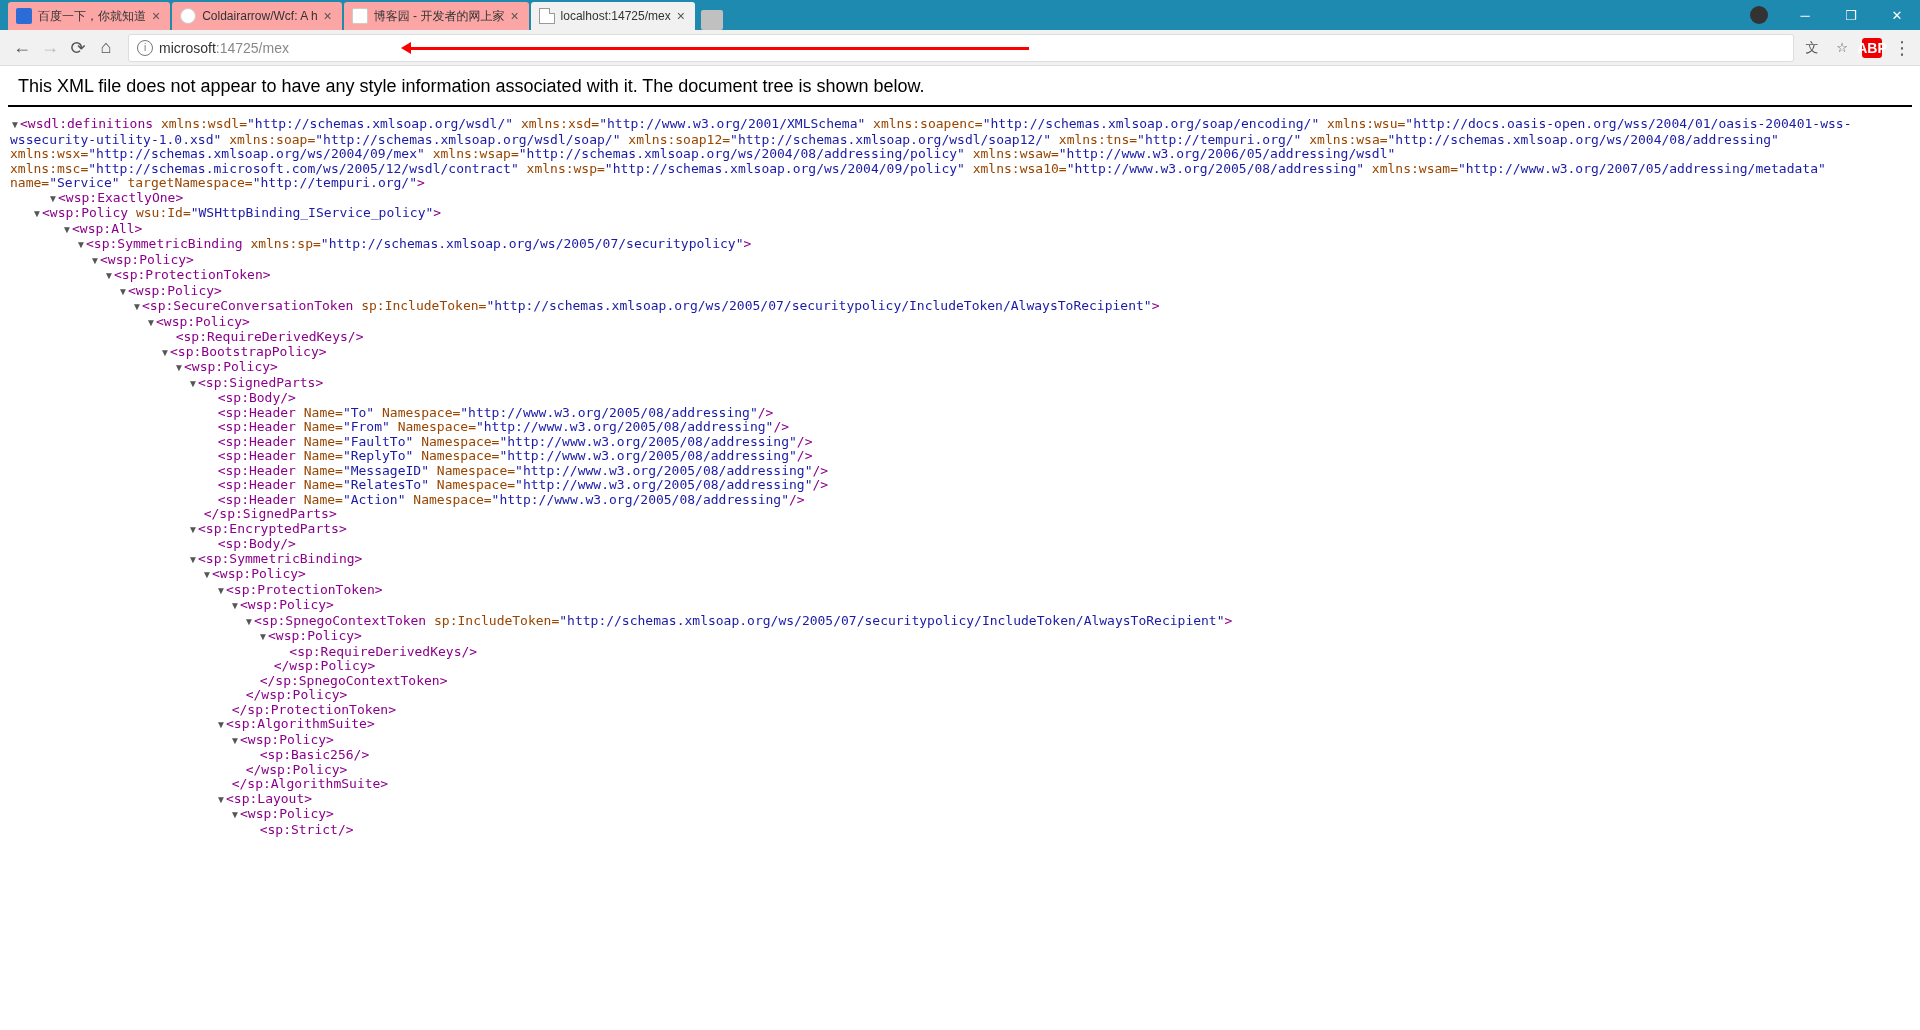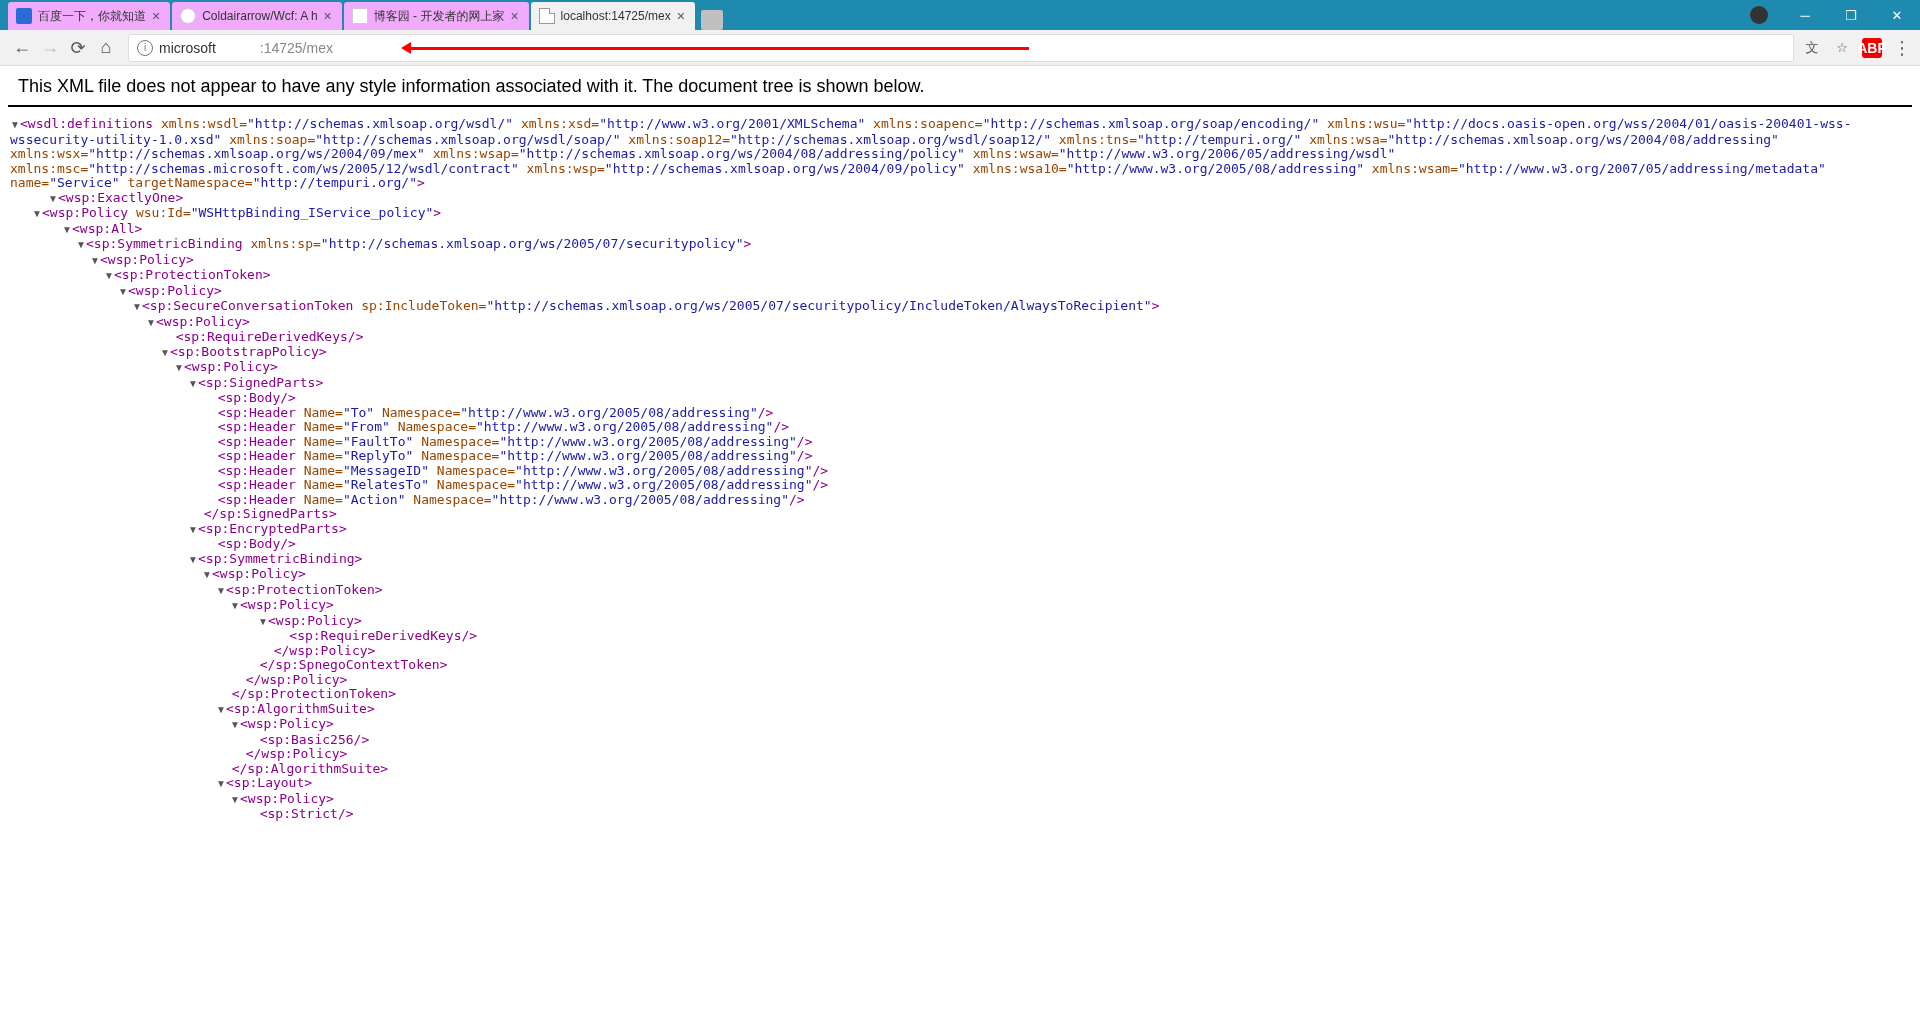--- a/index.html
+++ b/index.html
@@ -1,35 +1,35 @@
 <!DOCTYPE html>
 <html><head>
 <meta charset="utf-8">
 <style>
 * { box-sizing: border-box; margin: 0; padding: 0; }
 body { font-family: "Segoe UI", Arial, sans-serif; font-size: 13px; background: #fff; overflow-x: hidden; }
 .titlebar { height: 30px; background: #1e8ab0; display: flex; align-items: flex-end; }
 .tabs { display: flex; height: 30px; align-items: flex-end; padding-left: 8px; }
-.tab { background: #f0abfc; height: 28px; display: flex; align-items: center; padding: 0 10px 0 8px; margin-right: 2px; font-size: 12px; max-width: 190px; position: relative; border-top-left-radius: 3px; border-top-right-radius: 3px; }
+.tab { background: #fca5a5; height: 28px; display: flex; align-items: center; padding: 0 10px 0 8px; margin-right: 2px; font-size: 12px; max-width: 190px; position: relative; border-top-left-radius: 3px; border-top-right-radius: 3px; }
 .tab.active { background: #f1f1f1; }
 .tab .favicon { width: 16px; height: 16px; margin-right: 6px; flex-shrink: 0; }
 .tab .label { white-space: nowrap; overflow: hidden; text-overflow: ellipsis; flex: 1; color: #333; }
 .tab .close { margin-left: 6px; color: #555; font-size: 14px; cursor: pointer; }
 .newtab { width: 22px; height: 20px; background: #c0c0c0; margin-left: 4px; border-radius: 2px; }
 .windowctl { margin-left: auto; display: flex; align-items: center; height: 30px; }
 .windowctl .wbtn { width: 46px; height: 30px; display: flex; align-items: center; justify-content: center; color: #fff; }
 .windowctl .userbtn { width: 46px; height: 30px; display: flex; align-items: center; justify-content: center; }
 .userglyph { width: 18px; height: 18px; background: #333; border-radius: 50%; position: relative; }
 .toolbar { height: 36px; background: #f1f1f1; display: flex; align-items: center; padding: 0 8px; border-bottom: 1px solid #ddd; }
 .navbtn { width: 28px; height: 28px; display: flex; align-items: center; justify-content: center; color: #555; font-size: 18px; cursor: pointer; }
 .navbtn.disabled { color: #bbb; }
 .addrbar { flex: 1; height: 28px; background: #fff; border: 1px solid #ddd; border-radius: 3px; margin: 0 8px; display: flex; align-items: center; padding: 0 8px; position: relative; }
 .infoicon { width: 16px; height: 16px; border: 1px solid #777; border-radius: 50%; display: flex; align-items: center; justify-content: center; font-size: 10px; color: #777; margin-right: 6px; }
 .url-host { color: #333; font-size: 14px; }
-.url-rest { color: #888; font-size: 14px; margin-left: 44px; }
+.url-rest { color: #888; font-size: 14px; }
 .redarrow { position: absolute; left: 280px; top: 12px; height: 3px; width: 620px; background: #ff0000; }
 .redarrow::before { content:''; position:absolute; left:-8px; top:-5px; border-right:10px solid #ff0000; border-top:6px solid transparent; border-bottom:6px solid transparent; }
 .righticons { display: flex; align-items: center; gap: 10px; }
 .ricon { width: 20px; height: 20px; display:flex; align-items:center; justify-content:center; color:#555; }
 .abp { width: 20px; height: 20px; background: #e00; color: #fff; border-radius: 3px; font-size: 14px; font-weight: bold; display:flex; align-items:center; justify-content:center; }
 .menudots { font-size: 18px; color: #555; }
 .notice { font-family: Arial, sans-serif; font-size: 18px; padding: 10px 10px 8px 10px; border-bottom: 2px solid #000; margin: 0 8px; }
 .xmltree { font-family: Consolas, Monaco, monospace; font-size: 13px; line-height: 14.5px; padding: 10px 10px 20px 10px; white-space: normal; }
 .xmltree .line { display: block; }
 .t { color: #555; cursor: pointer; font-family: Arial; font-size: 10px; display:inline-block; width:10px; text-align:center; }
@@ -142,20 +142,21 @@
 <span class="line ind13">&nbsp;&nbsp;<span class="tag">&lt;sp:Header </span><span class="attr">Name=</span><span class="val">"MessageID"</span><span class="attr"> Namespace=</span><span class="val">"http://www.w3.org/2005/08/addressing"</span><span class="tag">/&gt;</span></span>
 <span class="line ind13">&nbsp;&nbsp;<span class="tag">&lt;sp:Header </span><span class="attr">Name=</span><span class="val">"RelatesTo"</span><span class="attr"> Namespace=</span><span class="val">"http://www.w3.org/2005/08/addressing"</span><span class="tag">/&gt;</span></span>
 <span class="line ind13">&nbsp;&nbsp;<span class="tag">&lt;sp:Header </span><span class="attr">Name=</span><span class="val">"Action"</span><span class="attr"> Namespace=</span><span class="val">"http://www.w3.org/2005/08/addressing"</span><span class="tag">/&gt;</span></span>
 <span class="line ind12">&nbsp;&nbsp;<span class="tag">&lt;/sp:SignedParts&gt;</span></span>
 <span class="line ind12"><span class="t">▼</span><span class="tag">&lt;sp:EncryptedParts&gt;</span></span>
 <span class="line ind13">&nbsp;&nbsp;<span class="tag">&lt;sp:Body/&gt;</span></span>
 <span class="line ind12"><span class="t">▼</span><span class="tag">&lt;sp:SymmetricBinding&gt;</span></span>
 <span class="line ind13"><span class="t">▼</span><span class="tag">&lt;wsp:Policy&gt;</span></span>
 <span class="line ind14"><span class="t">▼</span><span class="tag">&lt;sp:ProtectionToken&gt;</span></span>
 <span class="line ind15"><span class="t">▼</span><span class="tag">&lt;wsp:Policy&gt;</span></span>
+<span class="line ind16"><span class="t">▼</span><span class="tag">&lt;sp:SpnegoContextToken </span><span class="attr">sp:IncludeToken=</span><span class="val">"http://schemas.xmlsoap.org/ws/2005/07/securitypolicy/IncludeToken/AlwaysToRecipient"</span><span class="tag">&gt;</span></span>
 <span class="line ind17"><span class="t">▼</span><span class="tag">&lt;wsp:Policy&gt;</span></span>
 <span class="line ind17">&nbsp;&nbsp;&nbsp;&nbsp;<span class="tag">&lt;sp:RequireDerivedKeys/&gt;</span></span>
 <span class="line ind17">&nbsp;&nbsp;<span class="tag">&lt;/wsp:Policy&gt;</span></span>
 <span class="line ind16">&nbsp;&nbsp;<span class="tag">&lt;/sp:SpnegoContextToken&gt;</span></span>
 <span class="line ind15">&nbsp;&nbsp;<span class="tag">&lt;/wsp:Policy&gt;</span></span>
 <span class="line ind14">&nbsp;&nbsp;<span class="tag">&lt;/sp:ProtectionToken&gt;</span></span>
 <span class="line ind14"><span class="t">▼</span><span class="tag">&lt;sp:AlgorithmSuite&gt;</span></span>
 <span class="line ind15"><span class="t">▼</span><span class="tag">&lt;wsp:Policy&gt;</span></span>
 <span class="line ind16">&nbsp;&nbsp;<span class="tag">&lt;sp:Basic256/&gt;</span></span>
 <span class="line ind15">&nbsp;&nbsp;<span class="tag">&lt;/wsp:Policy&gt;</span></span>

